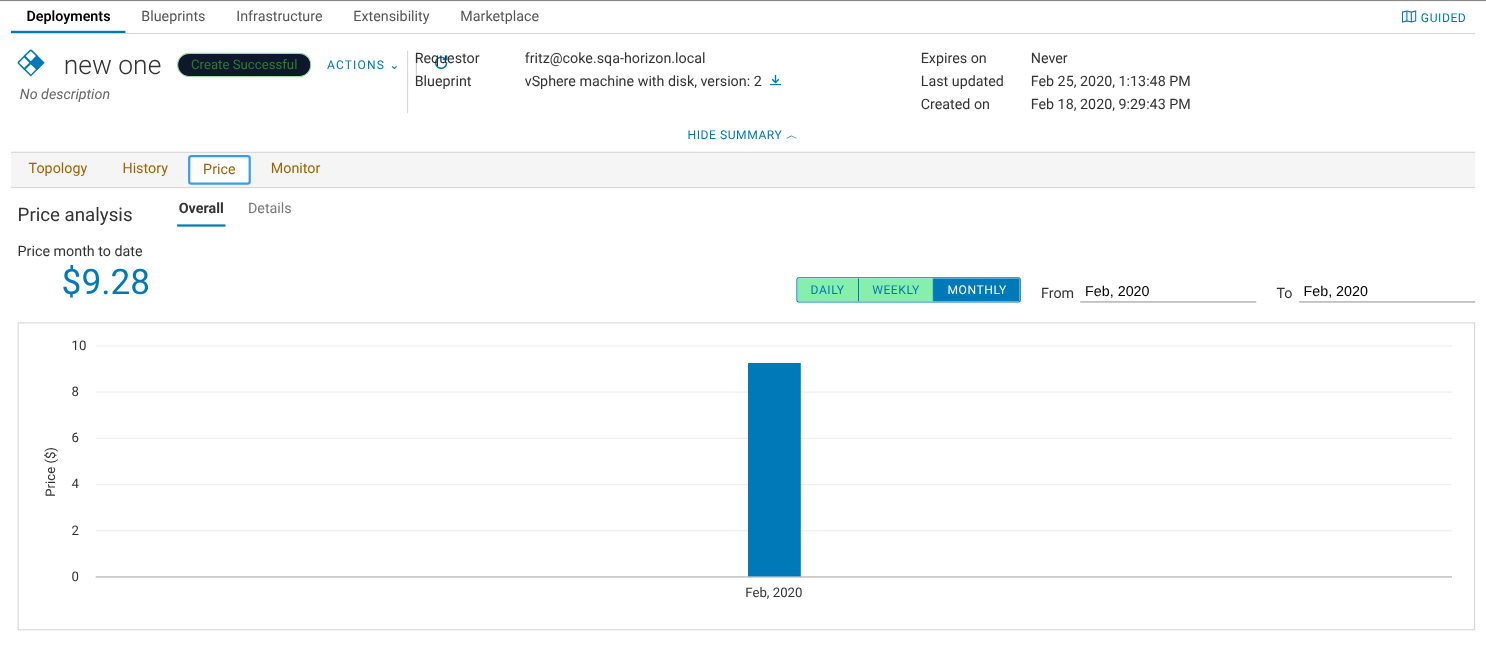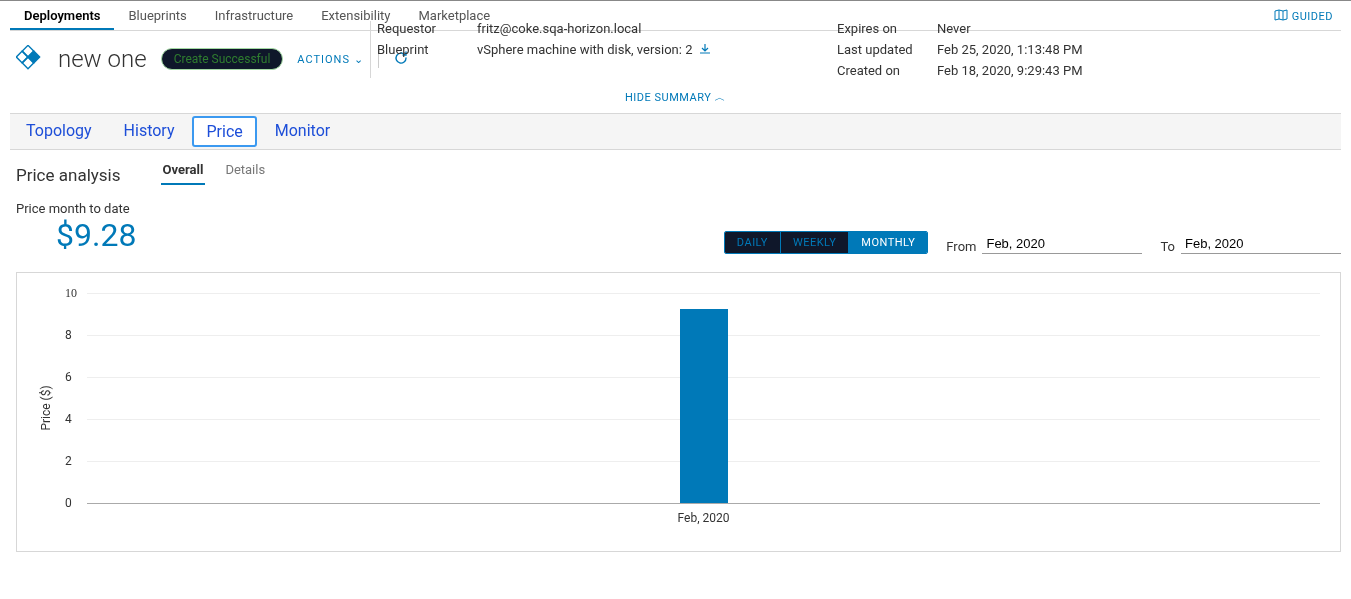--- a/index.html
+++ b/index.html
@@ -55,38 +55,38 @@
   .summary-label { width: 100px; color:#333; }
   .summary-label2 { width: 100px; color:#333; }
   .summary-val { color:#333; }
   .summary-col:nth-child(1) { width: 460px; }
   .dl-icon { color:#0079b8; font-size:12px; margin-left:4px; }
 
   .hide-summary { text-align:center; color:#0079b8; font-size:11px; letter-spacing:0.5px; padding: 12px 0 8px 0; cursor:pointer; }
 
   
   .subtab-bar { background:#f5f5f5; border-top:1px solid #d7d7d7; border-bottom:1px solid #d7d7d7; display:flex; }
-  .subtab { padding: 7px 16px; color:#1d4ed8; cursor:pointer; font-size:16px; }
+  .subtab { padding: 7px 16px; color:#a16207; cursor:pointer; font-size:13px; }
   .subtab.active { background:#fff; border:2px solid #3b99f0; border-radius:3px; margin: 2px 2px; padding:4px 12px; }
 
   
   .pa-row { display:flex; align-items:flex-end; gap: 40px; padding: 10px 0 0 6px; }
   .pa-title { font-size: 17px; color:#333; }
   .pa-subtabs { display:flex; gap: 18px; }
   .pa-sub { padding: 2px 2px 6px 2px; color:#777; cursor:pointer; font-size:13px; }
   .pa-sub.active { color:#333; border-bottom: 2px solid #0079b8; font-weight: bold; }
 
   
   .controls-row { display:flex; justify-content:space-between; align-items:flex-end; padding: 16px 0 4px 6px; }
   .mtd-block {}
   .mtd-label { font-size:13px; color:#333; }
   .mtd-value { font-size: 32px; color:#0079b8; padding-left: 40px; line-height:1.2; }
   .right-controls { display:flex; align-items:flex-end; gap: 18px; }
   .seg { display:flex; border:1px solid #0079b8; border-radius:2px; overflow:hidden; }
-  .seg-btn { padding: 4px 12px; font-size:11px; letter-spacing:0.5px; color:#0079b8; background:#0f172a; cursor:pointer; border-right:1px solid #0079b8; }
+  .seg-btn { padding: 4px 12px; font-size:11px; letter-spacing:0.5px; color:#0079b8; background:#86efac; cursor:pointer; border-right:1px solid #0079b8; }
   .seg-btn:last-child { border-right:none; }
   .seg-btn.active { background:#0079b8; color:#fff; }
   .date-group { display:flex; align-items:flex-end; gap: 6px; }
   .date-lbl { font-size:13px; color:#333; }
   .date-input { border:none; border-bottom:1px solid #999; font-size:13px; padding: 0 4px 2px 4px; width: 160px; background:transparent; }
 
   
   .chart-wrap { border:1px solid #d7d7d7; margin: 14px 0 10px 6px; padding: 20px 10px 8px 10px; position:relative; height: 280px; }
   .chart { position:relative; width:100%; height: 230px; }
   .y-title { position:absolute; left:-4px; top:50%; transform: translateY(-50%) rotate(-90deg); font-size:12px; color:#333; transform-origin:center; }
@@ -141,20 +141,21 @@
     <span class="divider"></span>
     <span class="refresh-btn">
       <span>
         <svg width="16" height="16" viewBox="0 0 16 16">
             <path d="M13 8a5 5 0 1 1-1.5-3.5M13 2v3h-3" fill="none" stroke="#0079b8" stroke-width="1.4" stroke-linecap="round"></path>
           </svg>
       </span>
     </span>
   </div>
 
+  <div class="desc">No description</div>
 
   <div class="summary">
     <div class="summary-col">
       <div class="summary-row">
         <span class="summary-label">Requestor</span>
         <span class="summary-val">fritz@coke.sqa-horizon.local</span>
       </div>
       <div class="summary-row">
         <span class="summary-label">Blueprint</span>
         <a href="#" class="summary-val">
@@ -233,20 +234,20 @@
           <div class="ytick" style="top: 210px;">0</div>
           <div class="gridline" style="top: 168px;"></div>
           <div class="ytick" style="top: 168px;">2</div>
           <div class="gridline" style="top: 126px;"></div>
           <div class="ytick" style="top: 126px;">4</div>
           <div class="gridline" style="top: 84px;"></div>
           <div class="ytick" style="top: 84px;">6</div>
           <div class="gridline" style="top: 42px;"></div>
           <div class="ytick" style="top: 42px;">8</div>
           <div class="gridline" style="top: 0px;"></div>
-          <div class="ytick" style="top: 0px; font-family: Liberation Serif, serif;">10</div>
+          <div class="ytick" style="top: 0px;">10</div>
           <div class="bar" style="left: calc(50% - 24px); width: 48px; bottom: 0px; top: 15.12px; height: 194.88px;"></div>
           <div class="xlabel" style="left: 50%; top: 218px; bottom: auto;">Feb, 2020</div>
         </div>
     </div>
   </div>
 
 </div>
 
 </body></html>

